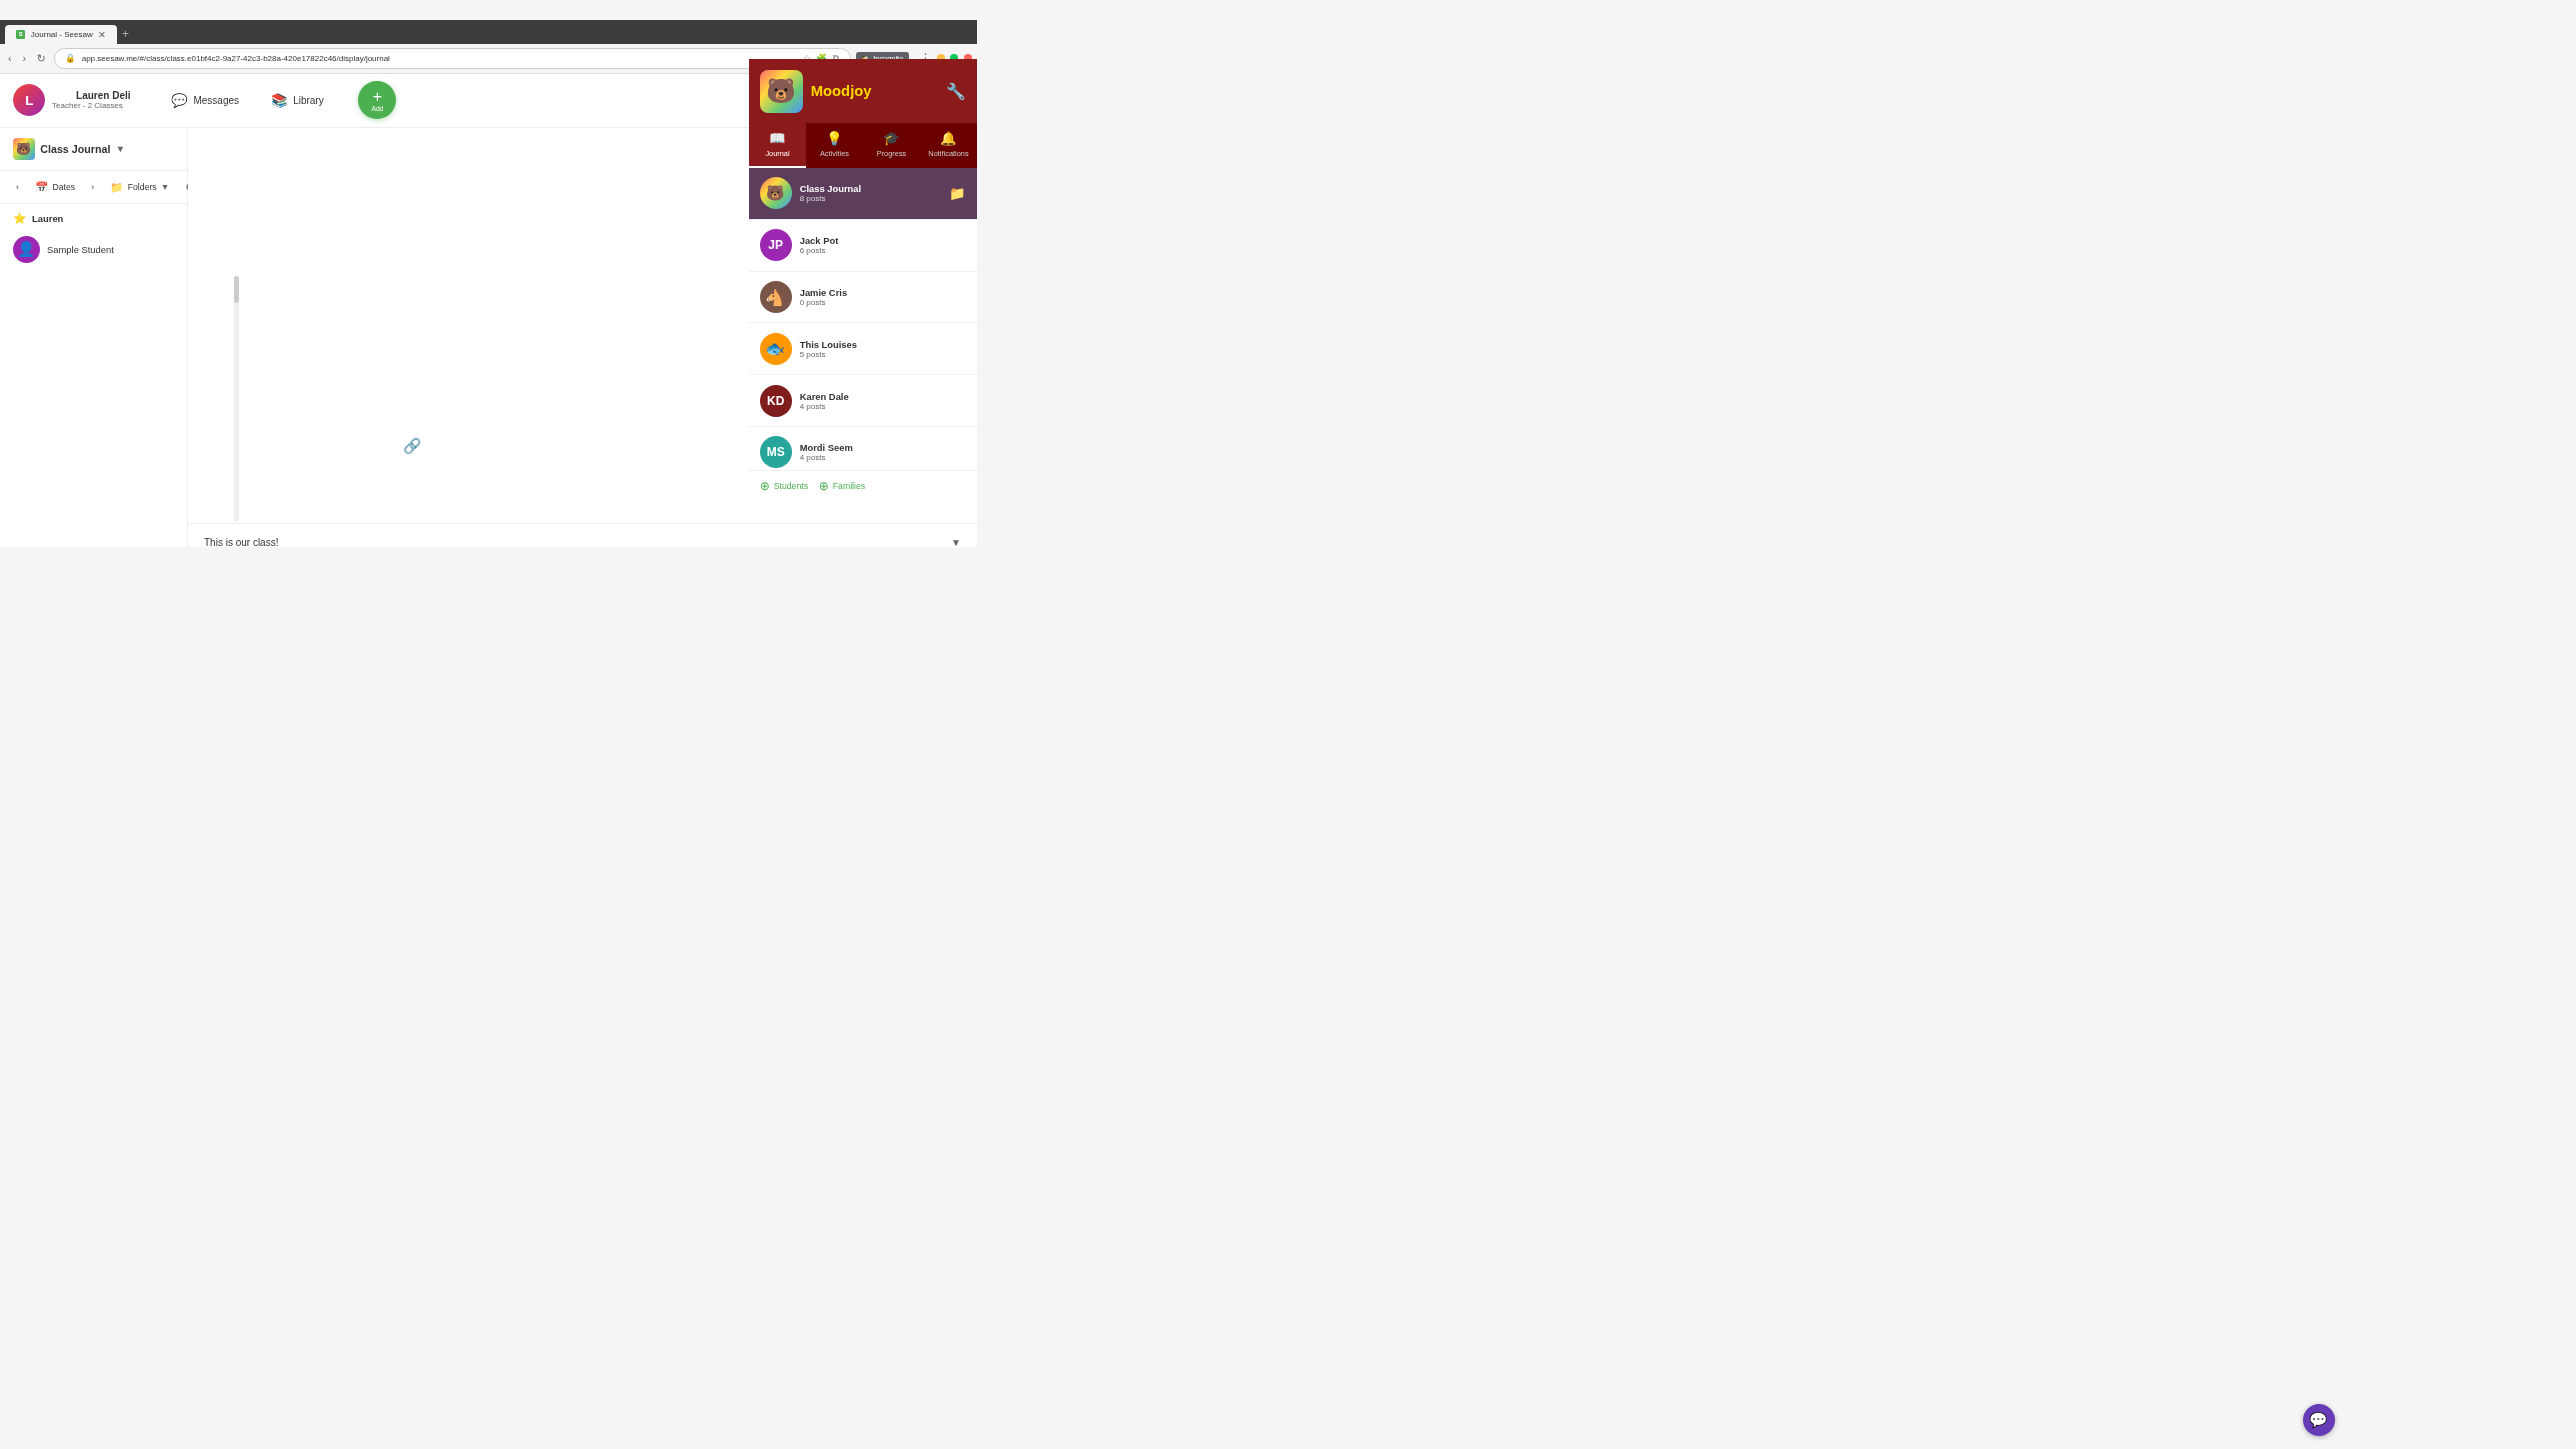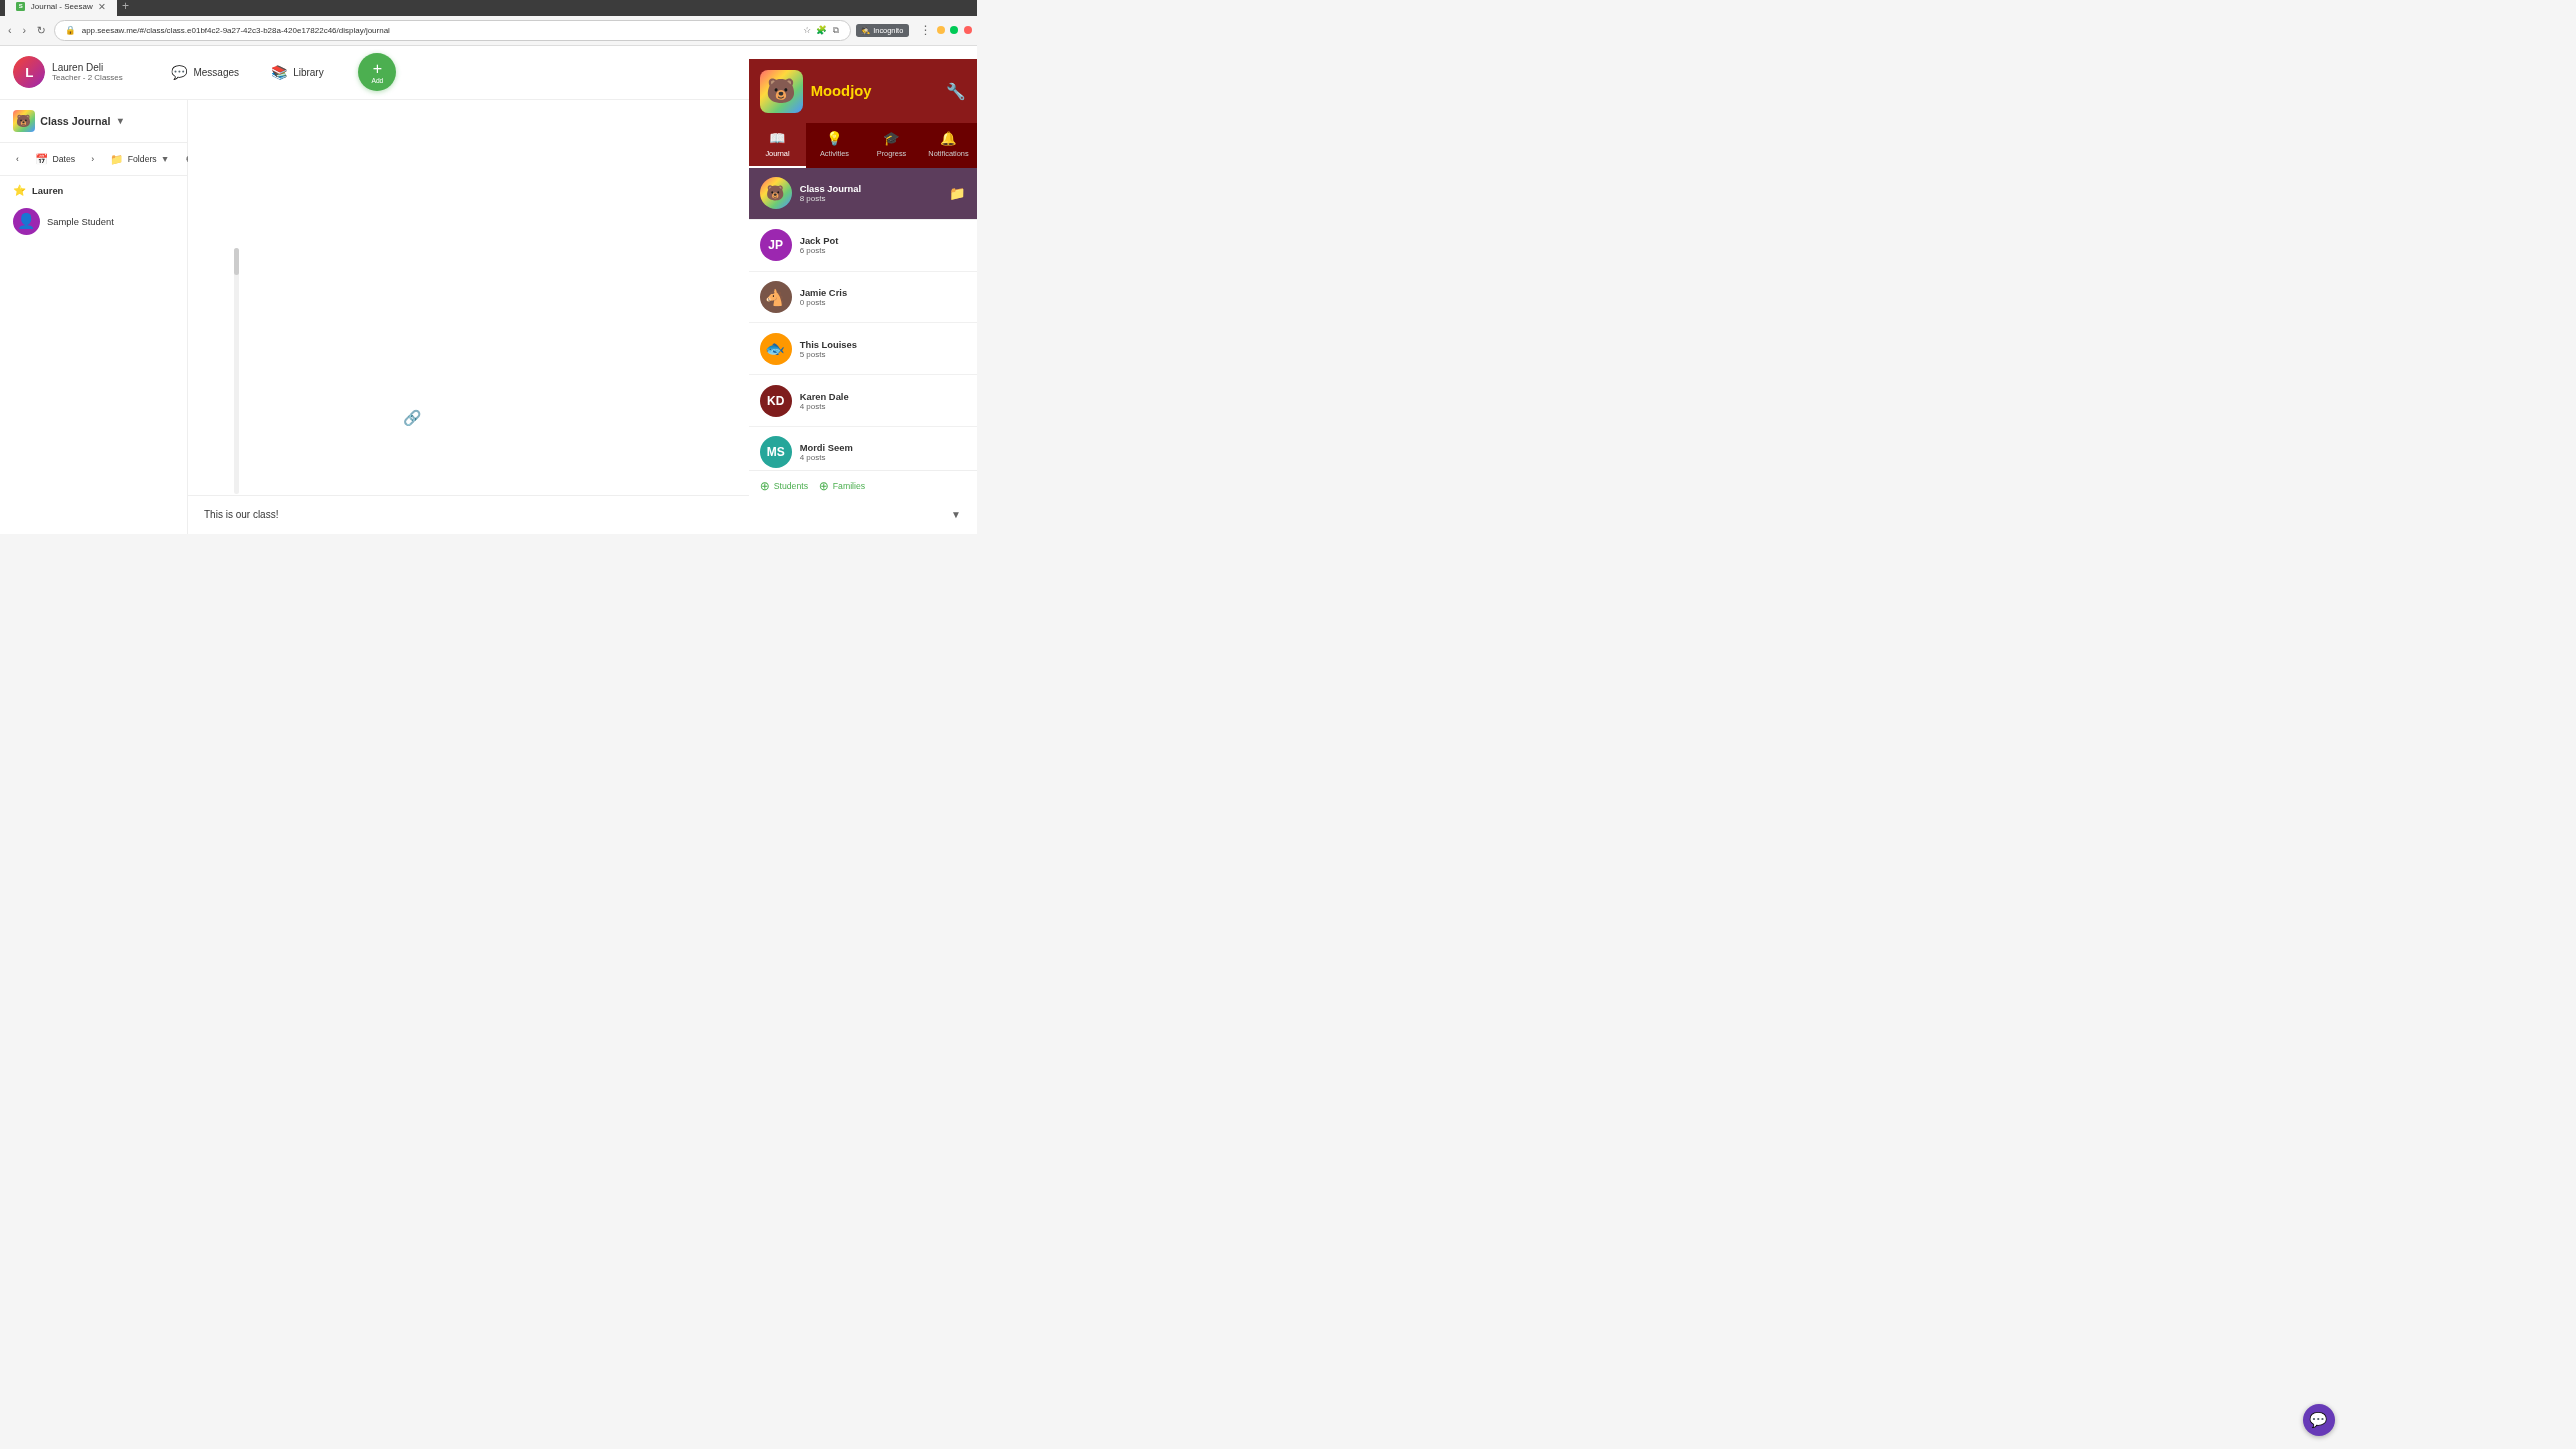--- a/index.html
+++ b/index.html
@@ -1,17 +1,17 @@
 <!DOCTYPE html>
 <html style="font-size:10.7px"><head>
   <meta charset="utf-8">
   <style>
     * { margin: 0; padding: 0; box-sizing: border-box; }
     body { font-family: -apple-system, BlinkMacSystemFont, 'Segoe UI', sans-serif; background: #f5f5f5; width: 977px; height: 547px; overflow: hidden; position: relative; }
-    .tab-bar { background: #3c3c3c; height: 16px; display: flex; align-items: flex-end; padding: 0 5.4px; }
+    .tab-bar { background: #3c3c3c; height: 24px; display: flex; align-items: flex-end; padding: 0 5.4px; margin-top: 20px; }
     .tab { background: #f5f5f5; border-radius: 4px 4px 0 0; padding: 4px 10.7px; display: flex; align-items: center; gap: 5.4px; font-size: 8px; color: #333; min-width: 107px; }
     .tab-favicon { width: 9.4px; height: 9.4px; background: #4CAF50; border-radius: 1.3px; display: flex; align-items: center; justify-content: center; font-size: 6px; color: white; font-weight: bold; }
     .tab-close { margin-left: auto; color: #666; cursor: pointer; font-size: 9.4px; }
     .new-tab { background: none; border: none; color: #aaa; font-size: 12px; cursor: pointer; padding: 2.7px 5.4px; }
     .window-controls { margin-left: auto; display: flex; gap: 5.4px; }
     .win-btn { width: 8px; height: 8px; border-radius: 50%; cursor: pointer; }
     .win-min { background: #ffbd44; }
     .win-max { background: #00ca56; }
     .win-close { background: #ff605c; }
 
@@ -22,21 +22,21 @@
     .address-icons { display: flex; gap: 5.4px; align-items: center; color: #666; }
     .incognito-badge { background: #5f6368; color: white; padding: 2px 5.4px; border-radius: 2.7px; font-size: 7.4px; display: flex; align-items: center; gap: 2.7px; }
 
     
     .app { display: flex; flex-direction: column; height: 488px; background: white; }
 
     
     .top-nav { background: white; height: 54px; display: flex; align-items: center; padding: 0 13.4px; border-bottom: 0.7px solid #eee; gap: 16px; }
     .user-info { display: flex; align-items: center; gap: 6.7px; min-width: 134px; }
     .avatar { width: 32px; height: 32px; border-radius: 50%; background: #e0e0e0; overflow: hidden; display: flex; align-items: center; justify-content: center; }
-    .user-details .name { font-size: 10px; font-weight: 400; color: #333; }
+    .user-details .name { font-size: 10px; font-weight: 700; color: #333; margin-left: 24px; }
     .user-details .role { font-size: 8px; color: #666; }
     .nav-links { display: flex; gap: 16px; }
     .nav-link { display: flex; align-items: center; gap: 5.4px; font-size: 10px; color: #333; cursor: pointer; padding: 5.4px 8px; border-radius: 5.4px; }
     .nav-icon { font-size: 13.4px; }
     .add-btn { width: 38px; height: 38px; background: #4CAF50; border-radius: 50%; display: flex; align-items: center; justify-content: center; cursor: pointer; margin-left: 10.7px; box-shadow: 0 1.3px 5.4px rgba(76,175,80,0.4); }
     .add-btn-inner { display: flex; flex-direction: column; align-items: center; }
     .add-icon { color: white; font-size: 16px; line-height: 1; }
     .add-label { color: white; font-size: 6.7px; }
 
     

